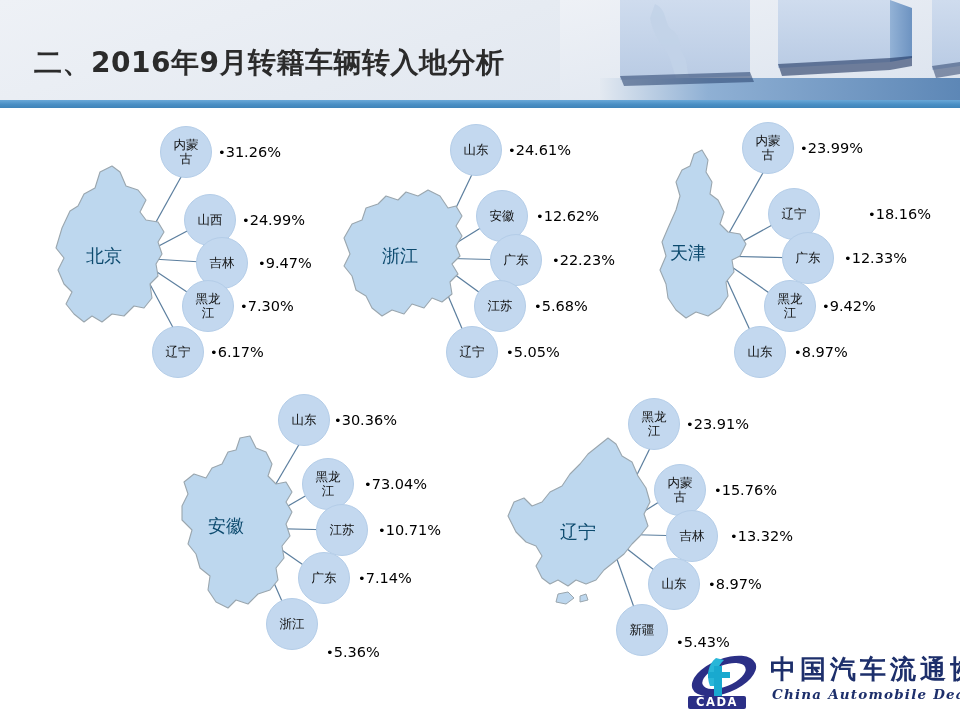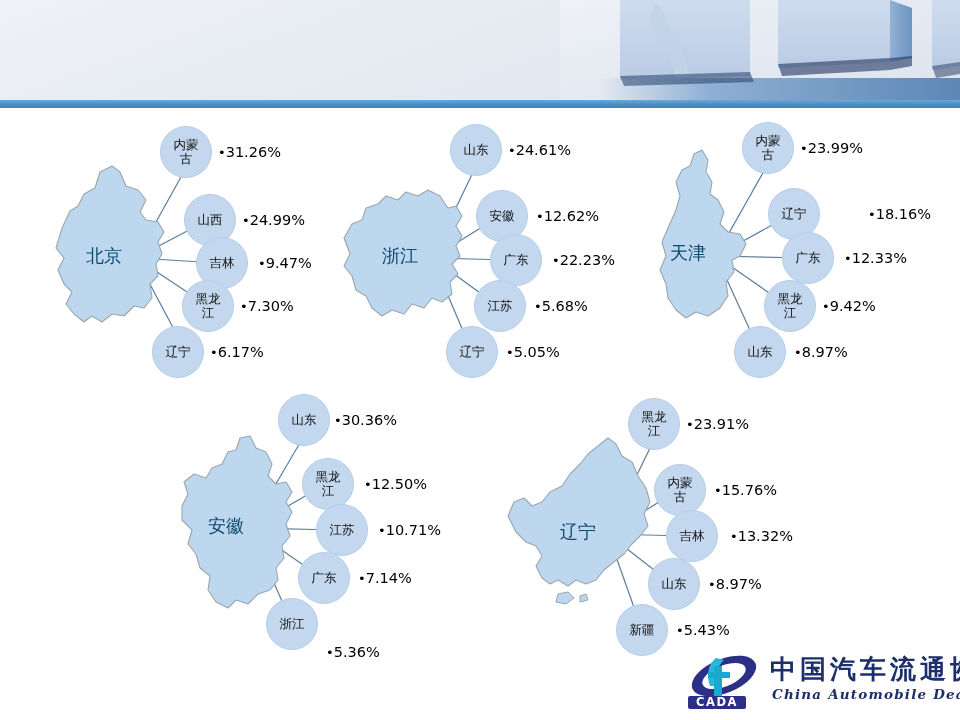--- a/index.html
+++ b/index.html
@@ -175,20 +175,21 @@
     <path d="M95,4 C108,10 104,24 112,30 C122,36 118,48 124,56 C128,62 126,72 130,78 L116,78 C112,66 110,56 104,48 C98,40 92,30 90,18 Z" fill="#c2d2e8" opacity="0.85"></path>
     <polygon points="60,76 190,72 194,82 64,86" fill="#26406b" opacity="0.55"></polygon>
 
     <polygon points="218,0 330,0 330,62 218,68" fill="url(#cubeFaceA)"></polygon>
     <polygon points="330,0 352,8 352,58 330,62" fill="url(#cubeFaceB)"></polygon>
     <polygon points="218,64 330,58 352,56 352,66 330,70 222,76" fill="#1f3560" opacity="0.6"></polygon>
 
     <polygon points="372,0 400,0 400,66 372,70" fill="url(#cubeFaceA)"></polygon>
     <polygon points="372,66 400,62 400,74 376,78" fill="#1f3560" opacity="0.5"></polygon>
   </svg>
+  <div id="page-title">二、2016年9月转籍车辆转入地分析</div>
 </div>
 <div id="header-bar"></div>
 
 <div id="canvas">
 
   <div class="cluster" style="left:0px; top:0px; width:330px; height:290px;">
     <svg class="cluster-svg" width="330" height="290">
       <g stroke="#5b7e9e" stroke-width="1.2" fill="none">
         <line x1="136" y1="150" x2="186" y2="60"></line>
         <line x1="136" y1="150" x2="208" y2="112"></line>
@@ -364,21 +365,21 @@
       <span class="node-label w2">山东</span>
     </div>
     <div class="pct" style="left:198px; top:42px;">
       <span class="bullet">•</span><span>30.36%</span>
     </div>
 
     <div class="node" style="left:166px; top:80px; width:52px; height:52px;">
       <span class="node-label">黑龙江</span>
     </div>
     <div class="pct" style="left:228px; top:106px;">
-      <span class="bullet">•</span><span>12.50%</span>
+      <span class="bullet">•</span><span>73.04%</span>
     </div>
 
     <div class="node" style="left:180px; top:126px; width:52px; height:52px;">
       <span class="node-label w2">江苏</span>
     </div>
     <div class="pct" style="left:242px; top:152px;">
       <span class="bullet">•</span><span>10.71%</span>
     </div>
 
     <div class="node" style="left:162px; top:174px; width:52px; height:52px;">
@@ -438,21 +439,21 @@
     <div class="node" style="left:168px; top:192px; width:52px; height:52px;">
       <span class="node-label w2">山东</span>
     </div>
     <div class="pct" style="left:228px; top:218px;">
       <span class="bullet">•</span><span>8.97%</span>
     </div>
 
     <div class="node" style="left:136px; top:238px; width:52px; height:52px;">
       <span class="node-label w2">新疆</span>
     </div>
-    <div class="pct" style="left:196px; top:264px;">
+    <div class="pct" style="left:196px; top:276px;">
       <span class="bullet">•</span><span>5.43%</span>
     </div>
   </div>
 
 </div>
 
 <div id="logo">
   <svg id="logo-mark" viewBox="0 0 78 58">
     <ellipse cx="38" cy="24" rx="34" ry="17" transform="rotate(-22 38 24)" fill="#2b2f86"></ellipse>
     <ellipse cx="38" cy="24" rx="23" ry="10.5" transform="rotate(-22 38 24)" fill="#ffffff"></ellipse>

